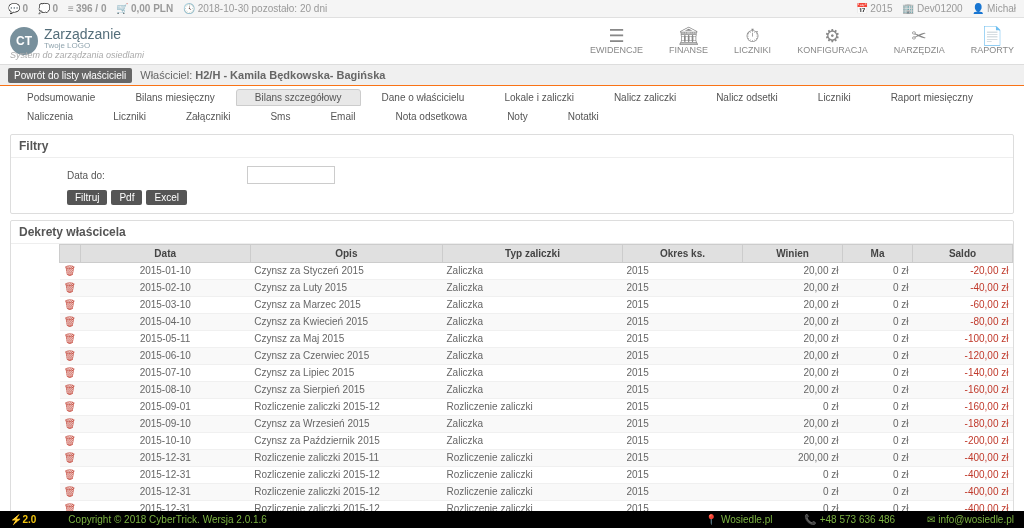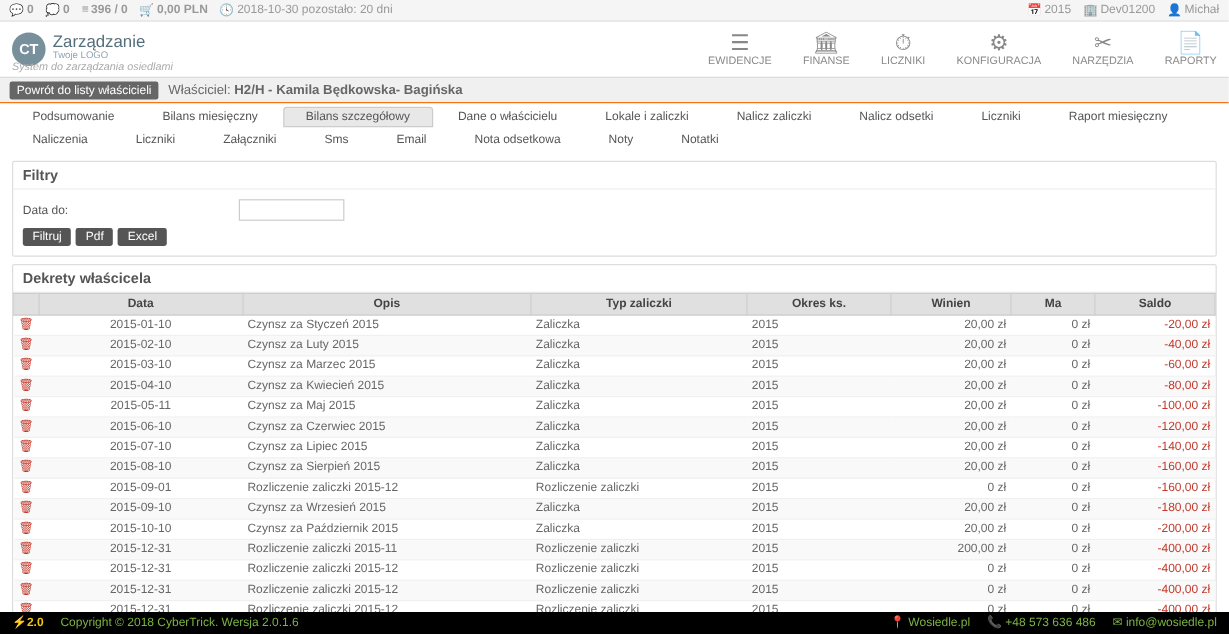--- a/index.html
+++ b/index.html
@@ -19,35 +19,35 @@
 .nav-item { text-align:center; color:#888; font-size:9px; cursor:pointer; }
 .nav-item .ic { font-size:18px; line-height:1; }
 .owner-bar { background:#f0f0f0; border-top:1px solid #ddd; border-bottom:1px solid #f97316; padding:4px 8px; display:flex; align-items:center; gap:8px; height:22px; }
 .btn-back { background:#666; color:#fff; padding:2px 6px; border-radius:2px; font-size:10px; cursor:pointer; }
 .tabs { display:flex; flex-wrap:wrap; padding:3px 8px; gap:2px; }
 .tab { padding:2px 18px; font-size:10px; color:#555; border:1px solid transparent; cursor:pointer; border-radius:3px 3px 0 0; position:relative; }
 .tab.active { background:#e8e8e8; border-color:#ccc; }
 .content { padding:6px 10px; }
 .panel { border:1px solid #ddd; border-radius:2px; margin-bottom:6px; }
 .panel-h { padding:4px 8px; font-weight:bold; font-size:12px; color:#555; border-bottom:1px solid #eee; }
-.panel-b { padding:8px; }
+.panel-b { padding:8px;margin-left:48px; }
 .frow { display:flex; align-items:center; gap:10px; margin-bottom:6px; }
 .frow label { font-size:10px; color:#555; width:170px; }
 .frow input { border:1px solid #ccc; height:18px; width:88px; font-size:10px; padding:0 3px; }
 .btns { display:flex; gap:4px;align-items:flex-end; }
 .btn { background:#555; color:#fff; padding:2px 8px; font-size:10px; border:none; cursor:pointer; border-radius:2px; }
 table { width:100%; border-collapse:collapse; font-size:10px; }
 thead th { background:#e0e0e0; padding:3px 4px; font-weight:bold; color:#444; border:1px solid #ccc; }
 tbody td { padding:1px 4px; border-bottom:1px solid #f0f0f0; color:#666; line-height:1.4; }
 tbody tr:nth-child(even) { background:#f9f9f9; }
 .del { color:#c0392b; cursor:pointer; font-size:10px; }
 .r { text-align:right; }
 .c { text-align:center; }
 .neg { color:#c0392b; }
-.footer { position:fixed; bottom:0; left:0; right:0; background:#000; color:#7cb342; font-size:10px; padding:3px 10px; display:flex; align-items:center; gap:14px; }
+.footer { position:fixed; bottom:0; left:0; right:0; background:#000; color:#7cb342; font-size:10px; padding:3px 10px; display:flex; align-items:center; gap:32px; }
 .footer .v { color:#f1c40f; font-weight:bold; }
 .footer .grow { flex:1; }
 </style>
 </head>
 <body>
 
 <div class="topbar">
   <div class="left">
     <span>💬 <b>0</b></span>
     <span>💭 <b>0</b></span>

